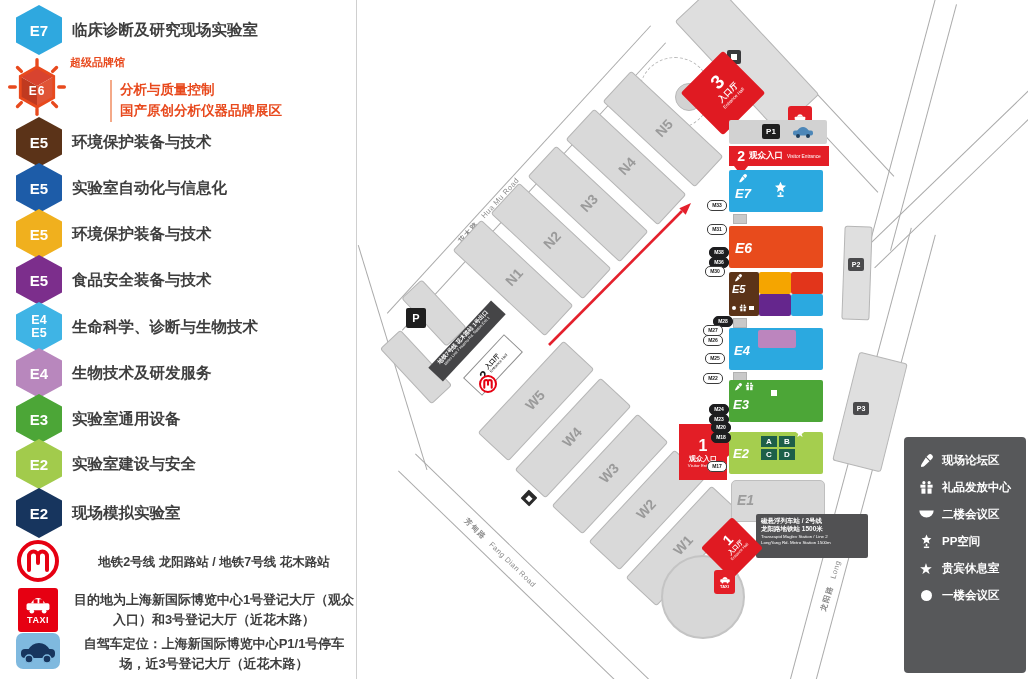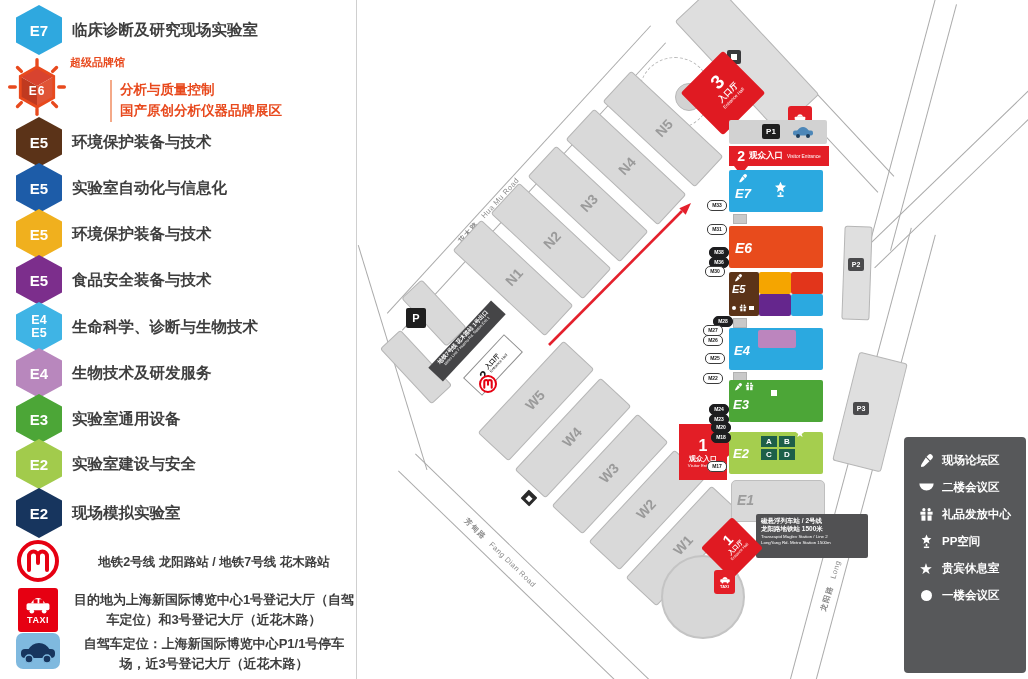--- a/index.html
+++ b/index.html
@@ -133,21 +133,21 @@
       <svg width="30" height="20" viewBox="0 0 34 22">
         <rect x="4" y="9" width="26" height="8" rx="2" fill="#fff"></rect>
         <path d="M9 9q3.5-6 8-6t8 6z" fill="#fff"></path>
         <rect x="12" y="4.5" width="4.5" height="4.5" fill="#E60012"></rect>
         <rect x="18.5" y="4.5" width="4.5" height="4.5" fill="#E60012"></rect>
         <circle cx="10" cy="18" r="2.6" fill="#fff"></circle>
           <circle cx="24" cy="18" r="2.6" fill="#fff"></circle>
       </svg>
       <div style="font-size:9px;letter-spacing:.5px;">TAXI</div>
     </div>
-    <div class="tlabel" style="top:590px">目的地为上海新国际博览中心1号登记大厅（自驾车定位）和3号登记大厅（近花木路）</div>
+    <div class="tlabel" style="top:590px">目的地为上海新国际博览中心1号登记大厅（观众入口）和3号登记大厅（近花木路）</div>
 
     <div class="abs" style="left:16px;top:633px;width:44px;height:36px;background:#7FB9DF;border-radius:7px;">
       <svg width="44" height="36" viewBox="0 0 44 36">
         <path d="M12 17q4-7 11-7t11 7z" fill="#17355E"></path>
         <rect x="5" y="16" width="34" height="9" rx="4" fill="#17355E"></rect>
         <circle cx="13" cy="26" r="4" fill="#17355E" stroke="#7FB9DF" stroke-width="1.4"></circle>
         <circle cx="31" cy="26" r="4" fill="#17355E" stroke="#7FB9DF" stroke-width="1.4"></circle>
       </svg>
     </div>
     <div class="tlabel" style="top:634px">自驾车定位：上海新国际博览中心P1/1号停车场，近3号登记大厅（近花木路）</div>
@@ -404,41 +404,41 @@
         <span class="lico">
             <svg class="micw" width="14" height="14" viewBox="0 0 16 16">
               <path d="M10.6 1.1a3 3 0 0 1 4.3 4.2l-2 2.1-4.3-4.2z"></path>
               <path d="M7.8 4l4.2 4.3-5.8 5.4c-.6.6-3.1 1.5-3.7.9-.6-.6.3-3.1.9-3.7z"></path>
             </svg>
           </span>
         <span class="ltxt">现场论坛区</span>
       </div>
       <div class="lrow">
         <span class="lico">
-            <svg width="17" height="11" viewBox="0 0 18 12" fill="#fff">
-              <path d="M1.2 1.5h15.6a7.8 7.8 0 0 1-15.6 0z"></path>
-            </svg>
-          </span>
-        <span class="ltxt">二楼会议区</span>
-      </div>
-      <div class="lrow">
-        <span class="lico">
             <svg class="gift" width="15" height="15" viewBox="0 0 16 16">
               <rect x="1.5" y="5" width="5.4" height="3.2"></rect>
               <rect x="9.1" y="5" width="5.4" height="3.2"></rect>
               <rect x="2.6" y="9" width="4.3" height="5.6"></rect>
               <rect x="9.1" y="9" width="4.3" height="5.6"></rect>
               <circle cx="5.2" cy="2.8" r="1.7"></circle>
               <circle cx="10.8" cy="2.8" r="1.7"></circle>
             </svg>
           </span>
         <span class="ltxt">礼品发放中心</span>
       </div>
       <div class="lrow">
         <span class="lico">
+            <svg width="17" height="11" viewBox="0 0 18 12" fill="#fff">
+              <path d="M1.2 1.5h15.6a7.8 7.8 0 0 1-15.6 0z"></path>
+            </svg>
+          </span>
+        <span class="ltxt">二楼会议区</span>
+      </div>
+      <div class="lrow">
+        <span class="lico">
             <svg width="15" height="15" viewBox="0 0 16 16" fill="#fff">
               <path d="M8 .6 9.5 4l3.7.4-2.8 2.4.8 3.7L8 8.5 4.8 10.5 5.6 6.8 2.8 4.4 6.5 4Z"></path>
               <rect x="7.2" y="10.5" width="1.6" height="2.6"></rect>
               <rect x="5.2" y="13.4" width="5.6" height="1.6"></rect>
             </svg>
           </span>
         <span class="ltxt">PP空间</span>
       </div>
       <div class="lrow">
         <span class="lico uni" style="font-size:15px;">★</span>

